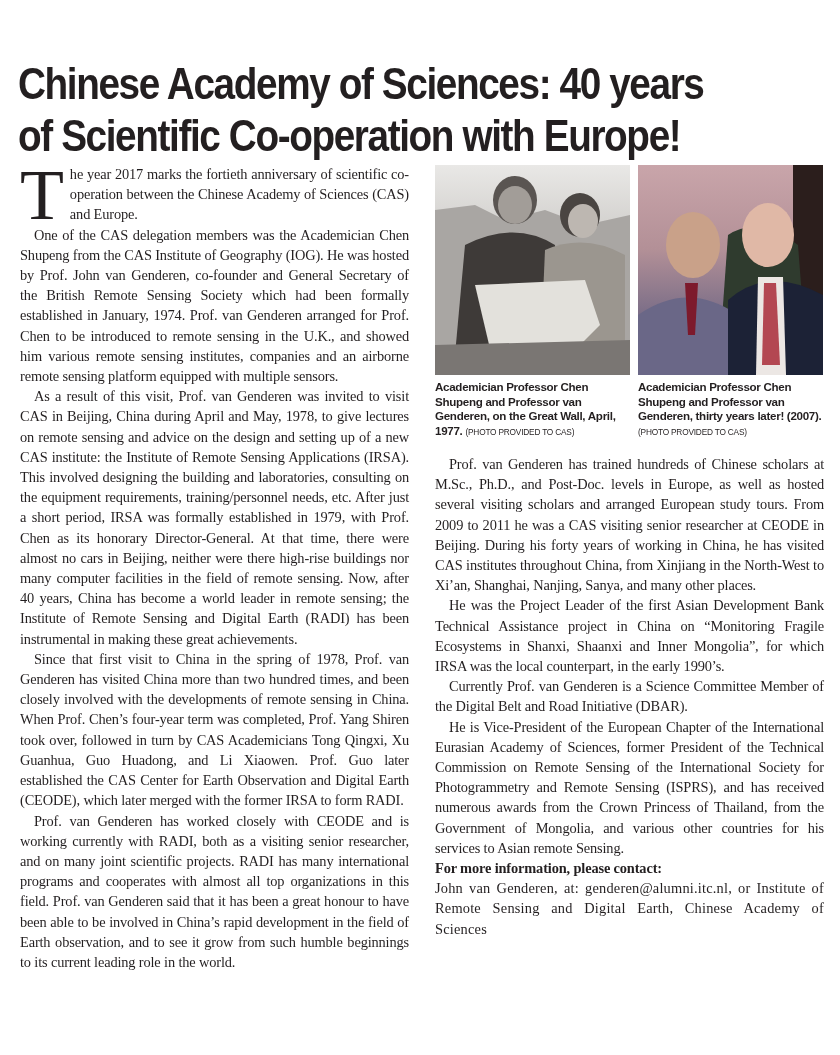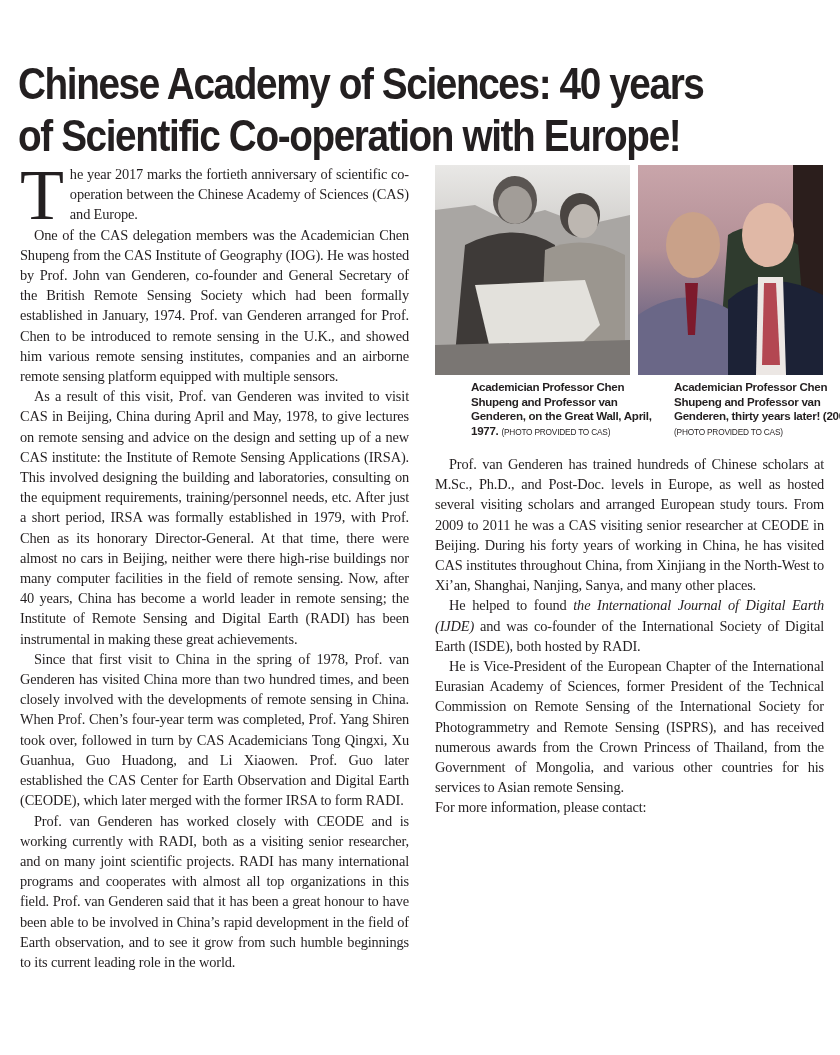--- a/index.html
+++ b/index.html
@@ -27,26 +27,25 @@
   }
   .photo {
     position: absolute; top: 165px; height: 210px; overflow: hidden;
   }
   .photo-1 { left: 435px; width: 195px; background: linear-gradient(180deg,#e9e8e6 0%,#cfcdca 35%,#8d8a87 60%,#6d6a67 100%); }
   .photo-2 { left: 638px; width: 185px; background: linear-gradient(180deg,#c9a5aa 0%,#b39097 40%,#7d6f88 70%,#51506a 100%); }
   .caption {
     position: absolute; top: 380px; font-family: "Liberation Sans", sans-serif;
     font-weight: bold; font-size: 11.6px; line-height: 14.5px; color: #231f20;
     letter-spacing: -0.3px;
-    margin-left: 36px;
   }
   .caption-1 { left: 435px; width: 200px; }
   .caption-2 { left: 638px; width: 195px; }
   .credit { font-weight: normal; font-size: 8.3px; line-height: 10px; letter-spacing: -0.2px; }
-  .contact-head { font-weight: normal; margin-top: 18px; text-indent: 0 !important; }
+  .contact-head { font-weight: bold; margin-top: 18px; text-indent: 0 !important; }
   .contact-body { text-indent: 0 !important; letter-spacing: 0.2px; }
   em { font-style: italic; }
 </style>
 </head>
 <body>
 
 <h1 class="headline">
   <span>Chinese Academy of Sciences: 40 years</span>
   <span>of Scientific Co-operation with Europe!</span>
 </h1>
@@ -90,16 +89,18 @@
   <span>Academician Professor Chen Shupeng and Professor van Genderen, on the Great Wall, April, 1977.</span>
   <span class="credit">(PHOTO PROVIDED TO CAS)</span>
 </div>
 <div class="caption caption-2">
   <span>Academician Professor Chen Shupeng and Professor van Genderen, thirty years later! (2007).</span><br>
   <span class="credit">(PHOTO PROVIDED TO CAS)</span>
 </div>
 
 <div class="col col-right">
   <p>Prof. van Genderen has trained hundreds of Chinese scholars at M.Sc., Ph.D., and Post-Doc. levels in Europe, as well as hosted several visiting scholars and arranged European study tours. From 2009 to 2011 he was a CAS visiting senior researcher at CEODE in Beijing. During his forty years of working in China, he has visited CAS institutes throughout China, from Xinjiang in the North-West to Xi’an, Shanghai, Nanjing, Sanya, and many other places.</p>
-  <p><span>He helped to found </span><em>the International Journal of Digital Earth (IJDE)</em><span> and was co-founder of the International Society of Digital Earth (ISDE), both hosted by RADI.</span></p>
+  <p>He was the Project Leader of the first Asian Development Bank Technical Assistance project in China on “Monitoring Fragile Ecosystems in Shanxi, Shaanxi and Inner Mongolia”, for which IRSA was the local counterpart, in the early 1990’s.</p>
+  <p>Currently Prof. van Genderen is a Science Committee Member of the Digital Belt and Road Initiative (DBAR).</p>
   <p>He is Vice-President of the European Chapter of the International Eurasian Academy of Sciences, former President of the Technical Commission on Remote Sensing of the International Society for Photogrammetry and Remote Sensing (ISPRS), and has received numerous awards from the Crown Princess of Thailand, from the Government of Mongolia, and various other countries for his services to Asian remote Sensing.</p>
   <p class="contact-head">For more information, please contact:</p>
+  <p class="contact-body">John van Genderen, at: genderen@alumni.itc.nl, or Institute of Remote Sensing and Digital Earth, Chinese Academy of Sciences</p>
 </div>
 
 </body></html>

